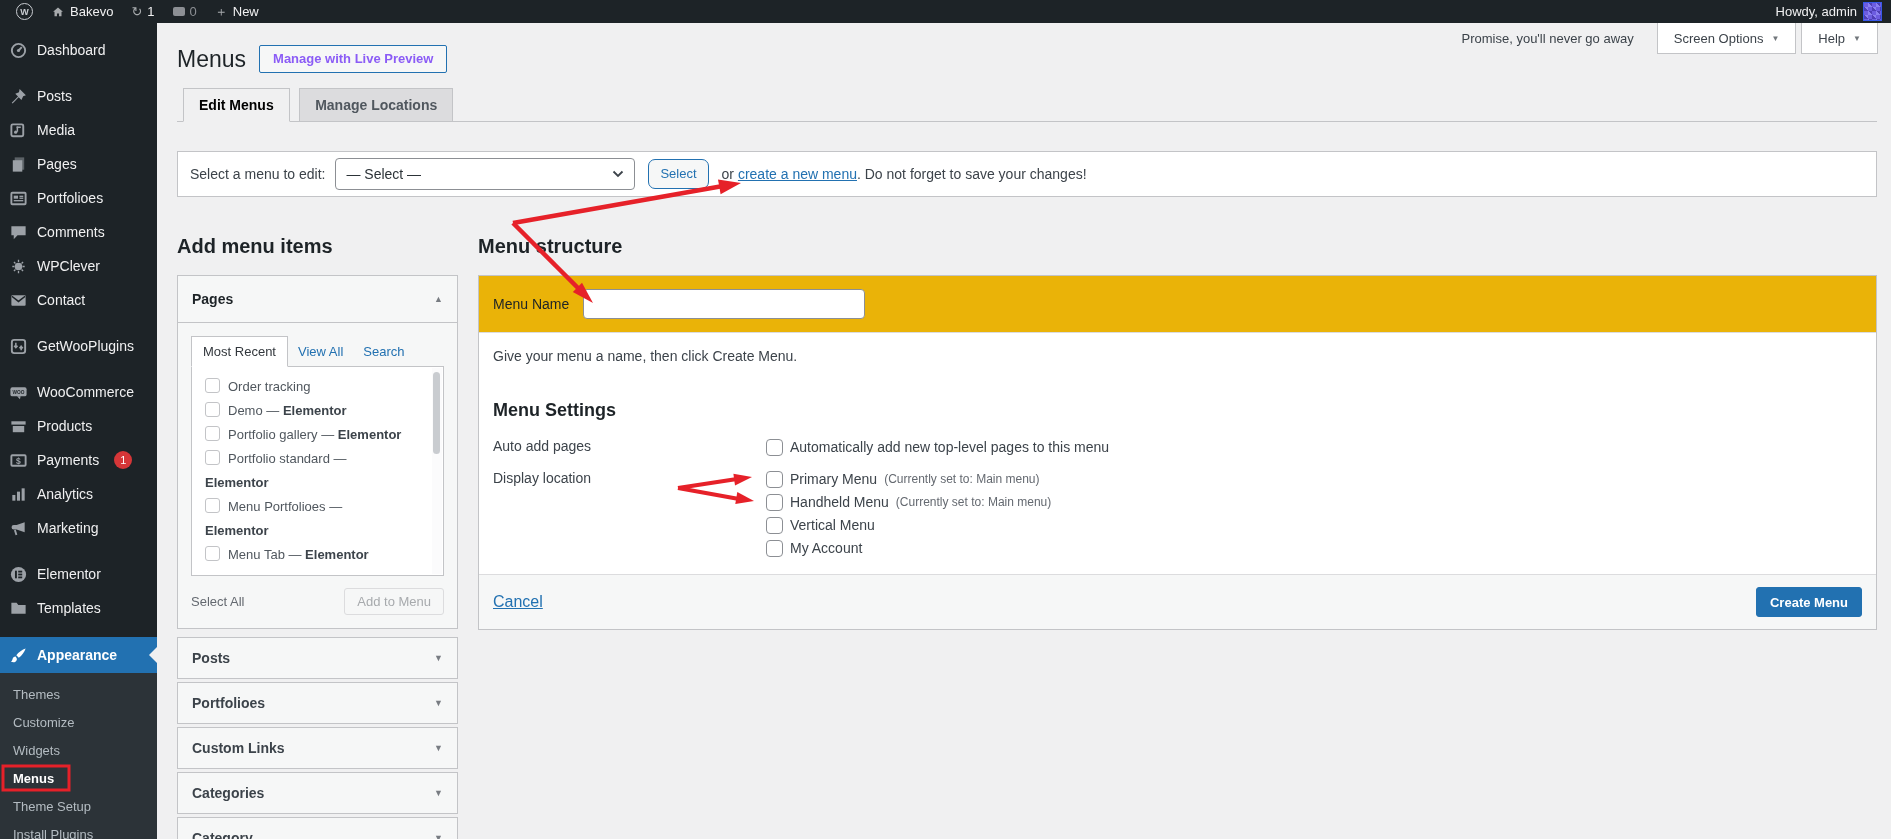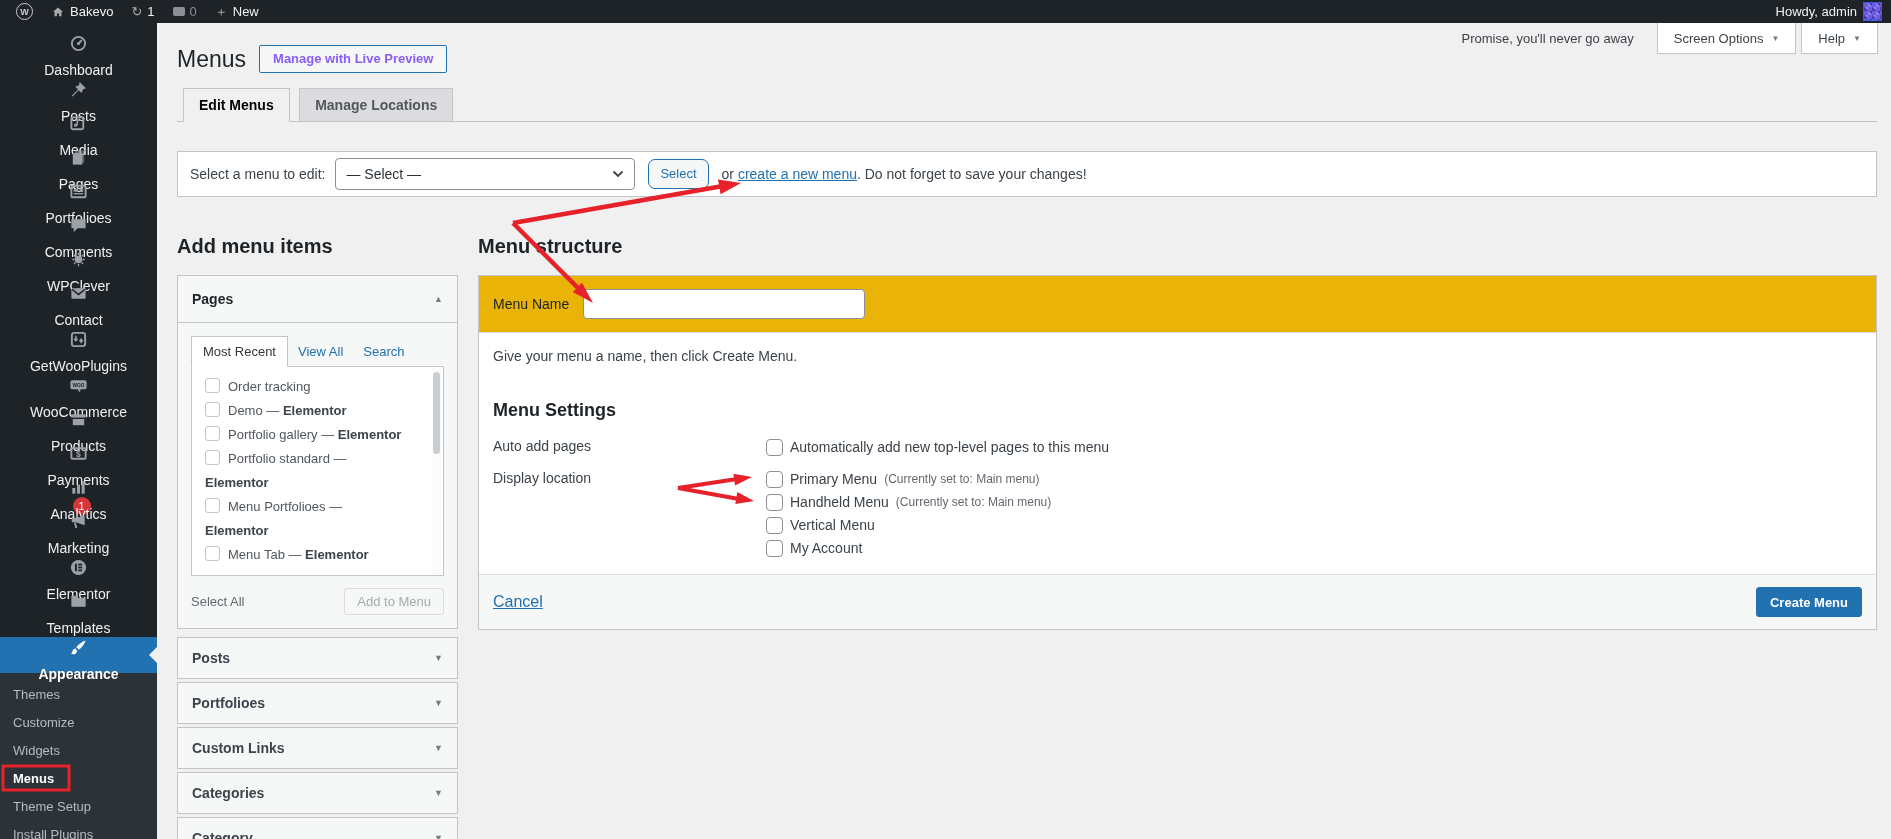--- a/index.html
+++ b/index.html
@@ -15,21 +15,21 @@
   .ab-ico{color:#a7aaad;display:flex;align-items:center;}
   .ab-count-dim{color:#8c8f94;}
   .bubble{width:12px;height:9px;background:#8c8f94;border-radius:2px;}
   .avatar{width:17px;height:17px;background:#6d5ce0;border:1px solid #3858e9;
     background-image:linear-gradient(45deg,#4f3fb5 25%,transparent 25%,transparent 75%,#4f3fb5 75%),
     linear-gradient(45deg,#8a7ff0 25%,transparent 25%,transparent 75%,#8a7ff0 75%);
     background-size:8px 8px;background-position:0 0,4px 4px;}
   
   .sidebar{position:absolute;top:23px;left:0;bottom:0;width:157px;background:#1d2327;
     color:#f0f0f1;font-size:14px;padding-top:10px;z-index:30;}
-  .s-item{display:flex;align-items:center;height:34px;padding:0 8px;gap:9px;cursor:pointer;color:#f0f0f1;flex-direction:column;}
+  .s-item{display:flex;align-items:center;height:34px;padding:0 8px;gap:9px;cursor:pointer;color:#f0f0f1;}
   .s-ico{width:20px;height:20px;color:#9ca1a7;display:flex;align-items:center;justify-content:center;flex:none;}
   .s-ico svg{width:19px;height:19px;}
   .s-label{white-space:nowrap;}
   .sidebar-sep{height:12px;}
   .s-item.active{background:#2271b1;color:#fff;height:36px;position:relative;font-weight:600;}
   .s-item.active .s-ico{color:#fff;}
   .s-item.active:after{content:"";position:absolute;right:0;top:50%;margin-top:-8px;
     border:8px solid transparent;border-right-color:#f0f0f1;}
   .submenu{background:#2c3338;padding:8px 0;font-size:13px;}
   .sub-item{height:28px;line-height:28px;padding-left:13px;color:#b4bcc2;cursor:pointer;}

